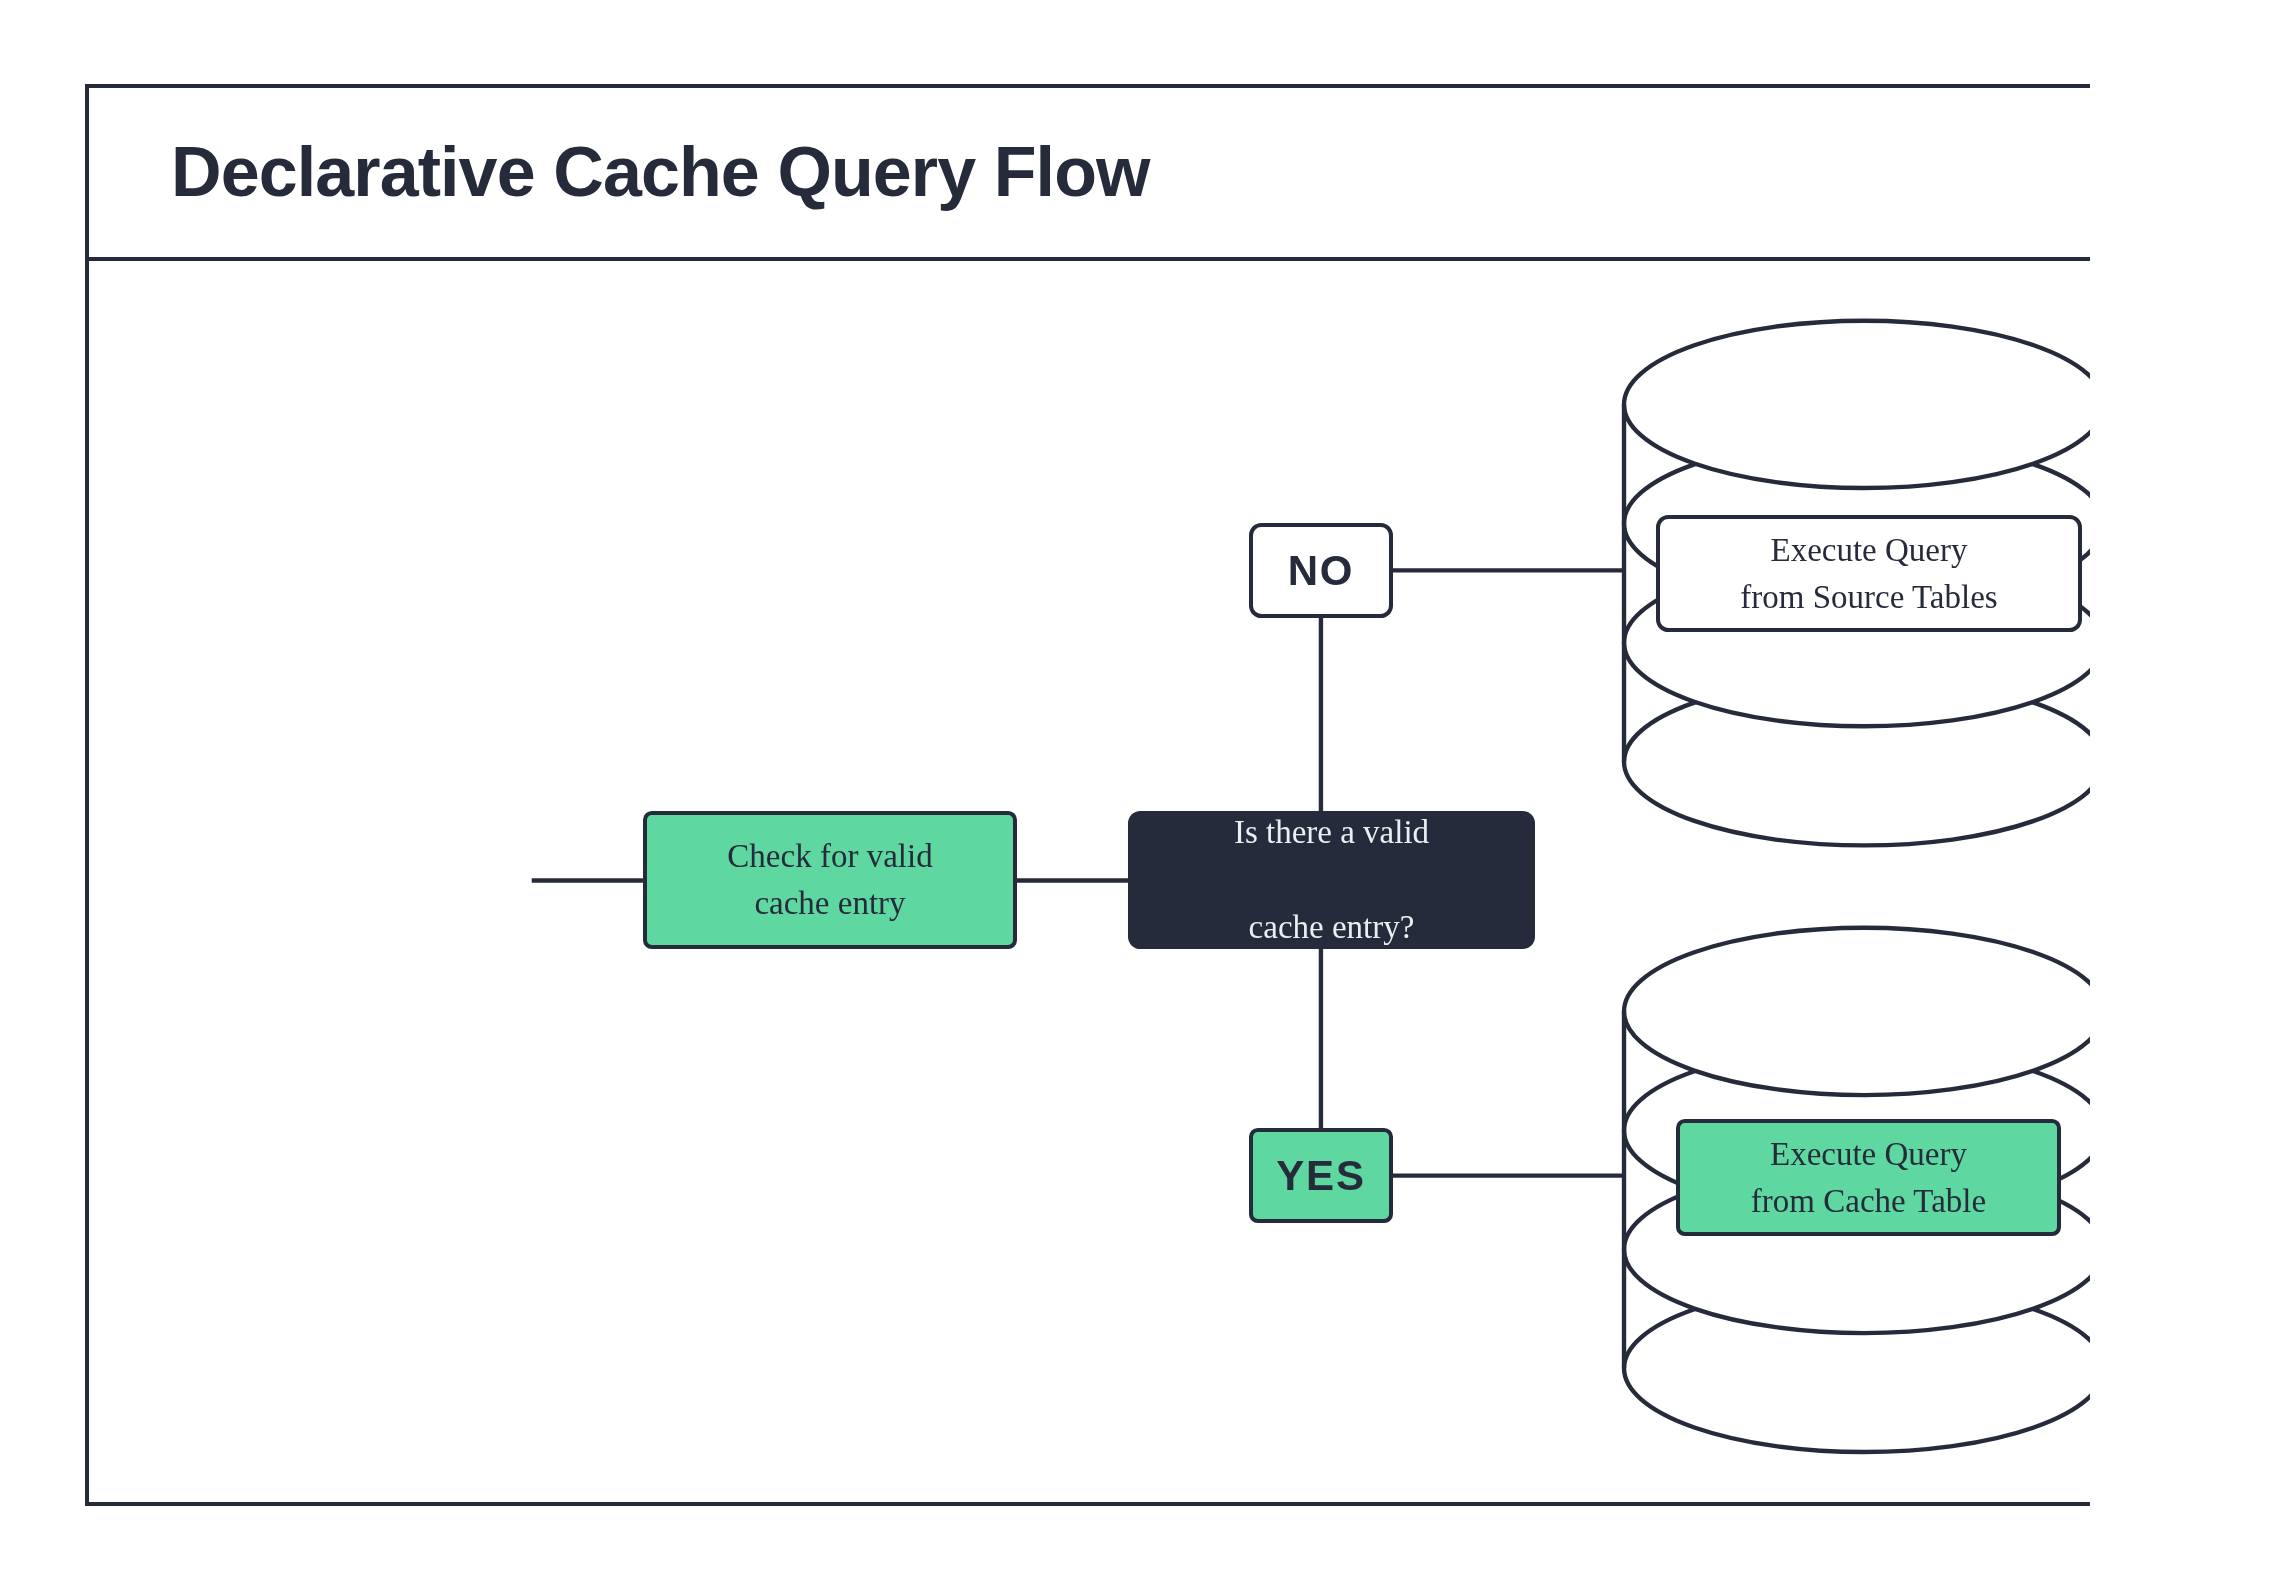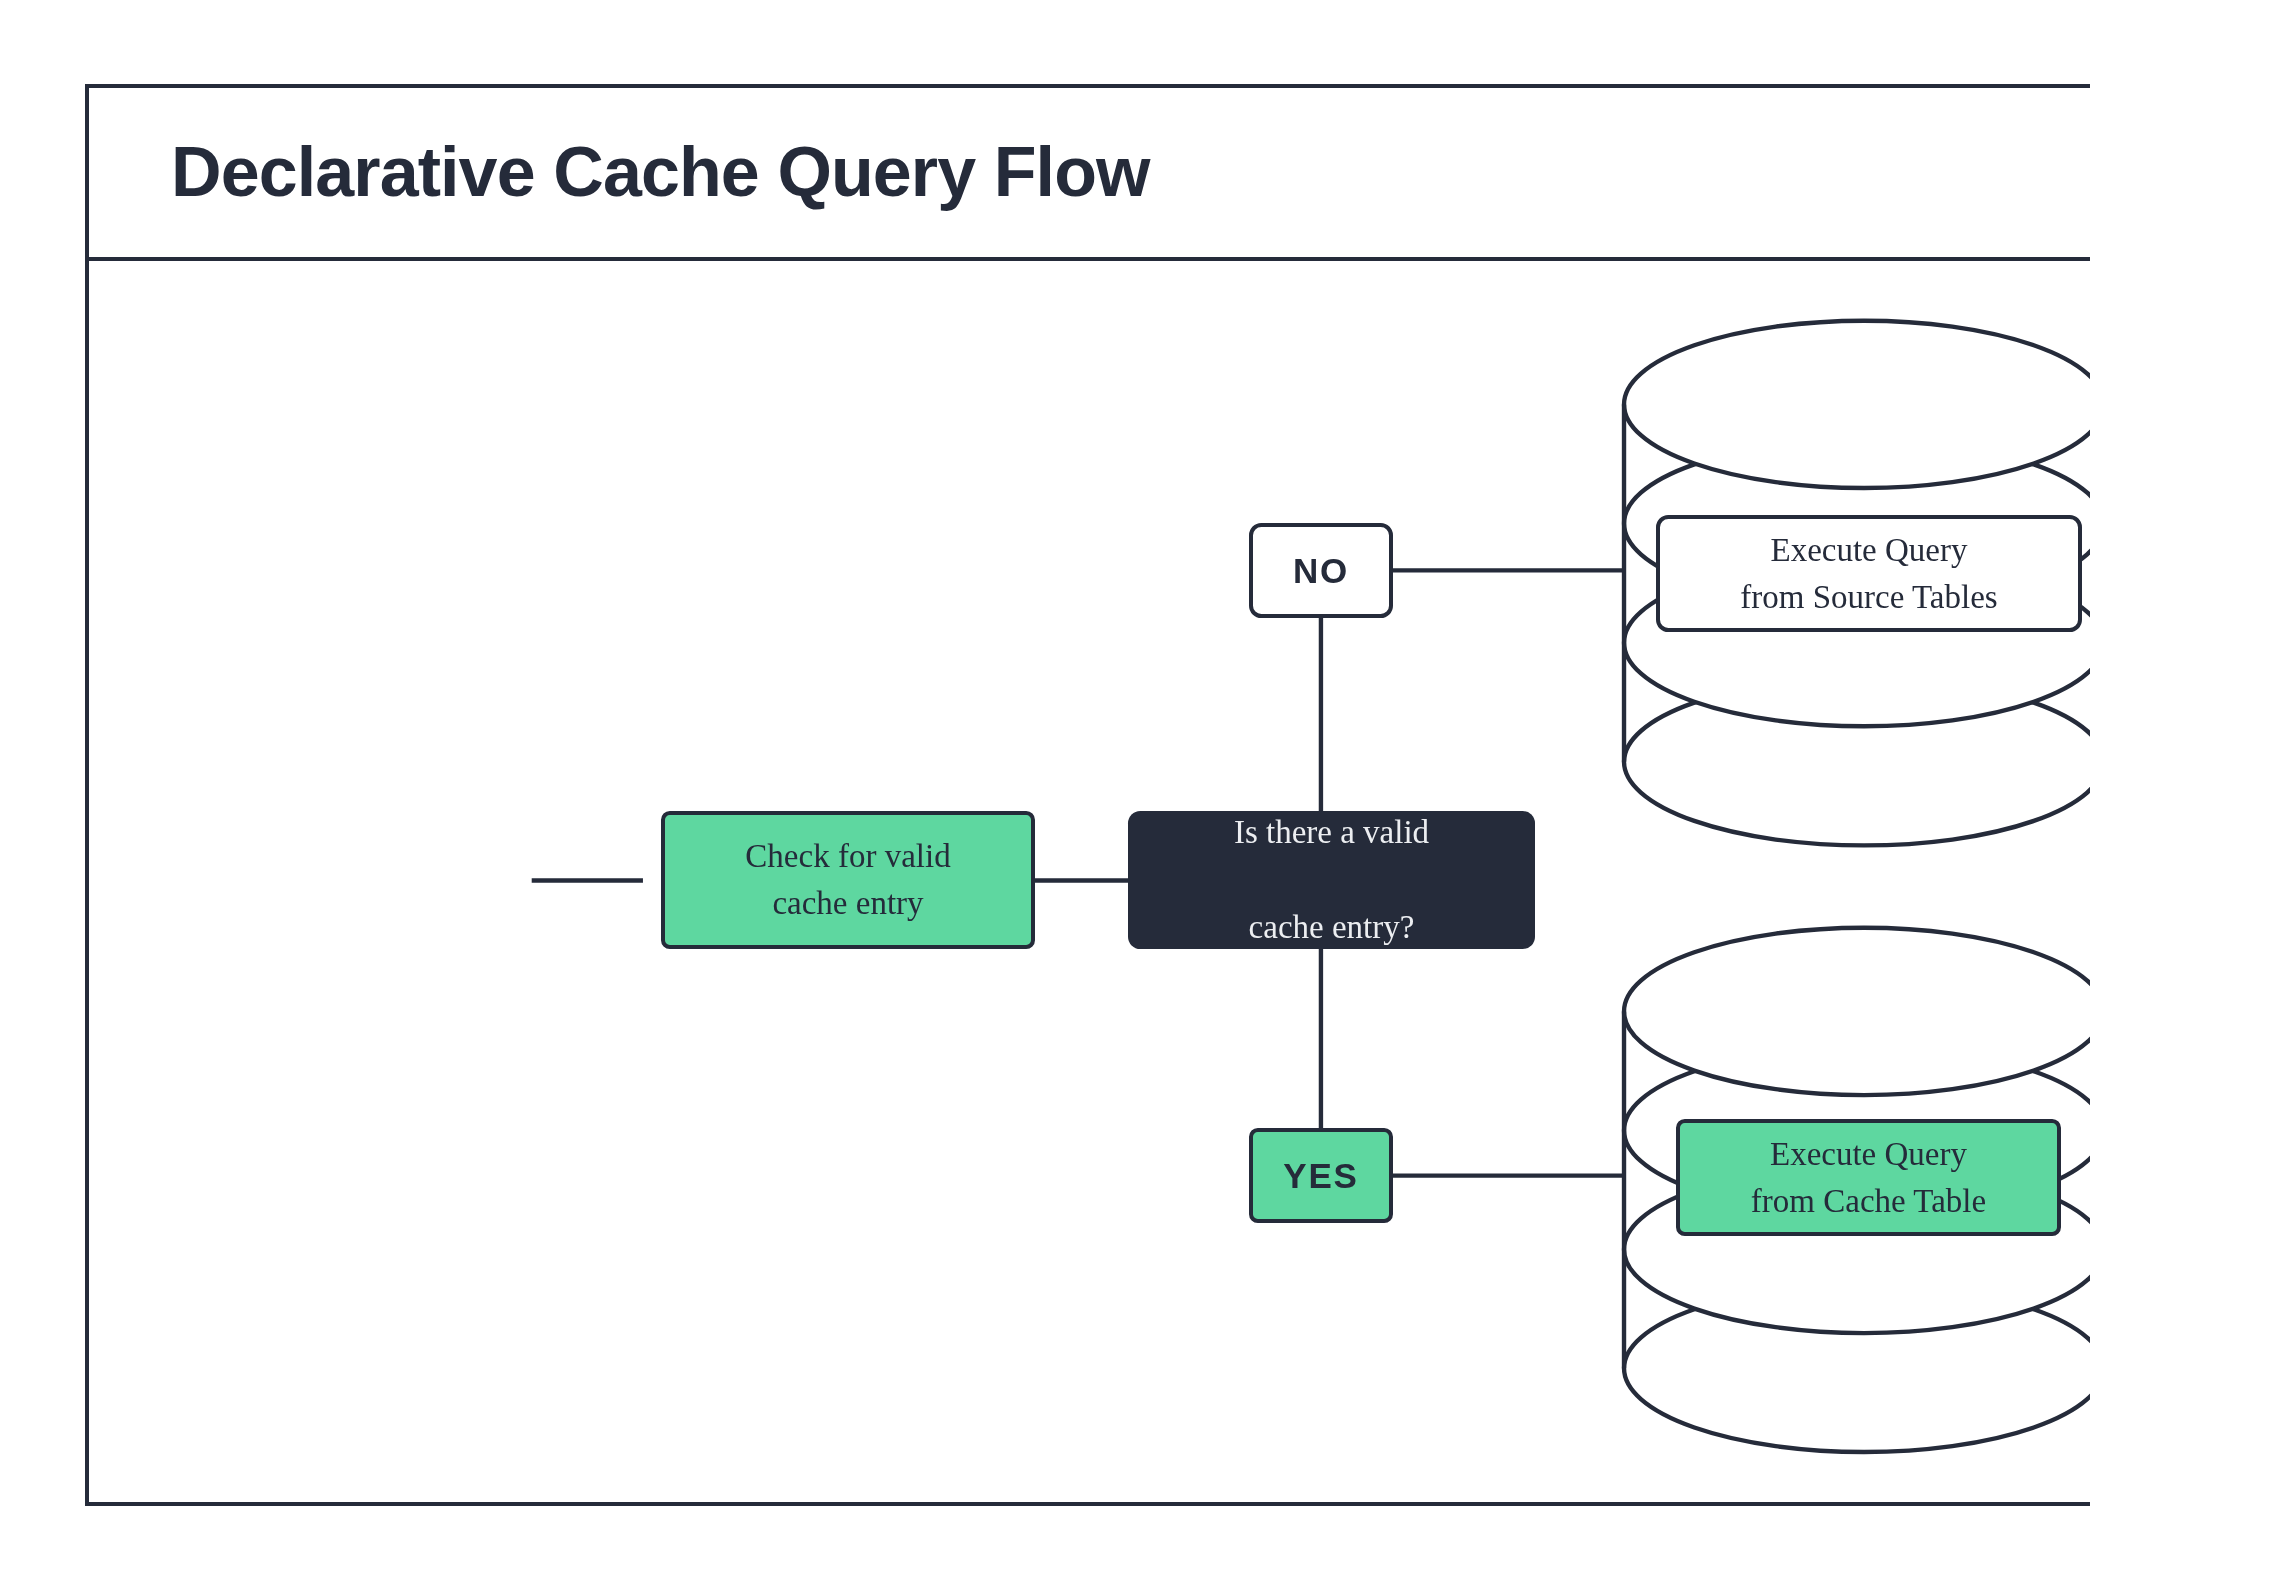--- a/index.html
+++ b/index.html
@@ -73,27 +73,27 @@
     border-radius: 8.8px;
   }
   .node-white {
     background: var(--white);
     border: 4.4px solid var(--navy);
     border-radius: 12.3px;
   }
   .branch-label {
     font-family: "Liberation Sans", sans-serif;
     font-weight: bold;
-    font-size: 35px;
+    font-size: 42px;
     letter-spacing: 1.8px;
   }
 
   
   .n-query    { left: 176px;  top: 831px;  width: 356px; height: 98px; }
-  .n-check    { left: 643px;  top: 811px;  width: 374px; height: 138px; margin-left: 18px; }
+  .n-check    { left: 643px;  top: 811px;  width: 374px; height: 138px; }
   .n-decision { left: 1128px; top: 811px;  width: 407px; height: 138px; gap: 48px; }
   .n-no       { left: 1249px; top: 523px;  width: 144px; height: 95px; }
   .n-yes      { left: 1249px; top: 1128px; width: 144px; height: 95px; }
   .n-srclab   { left: 1656px; top: 515px;  width: 426px; height: 117px; border-radius: 12.3px; }
   .n-cachelab { left: 1676px; top: 1119px; width: 385px; height: 117px; }
 </style>
 </head>
 <body>
 
 <div class="canvas">

